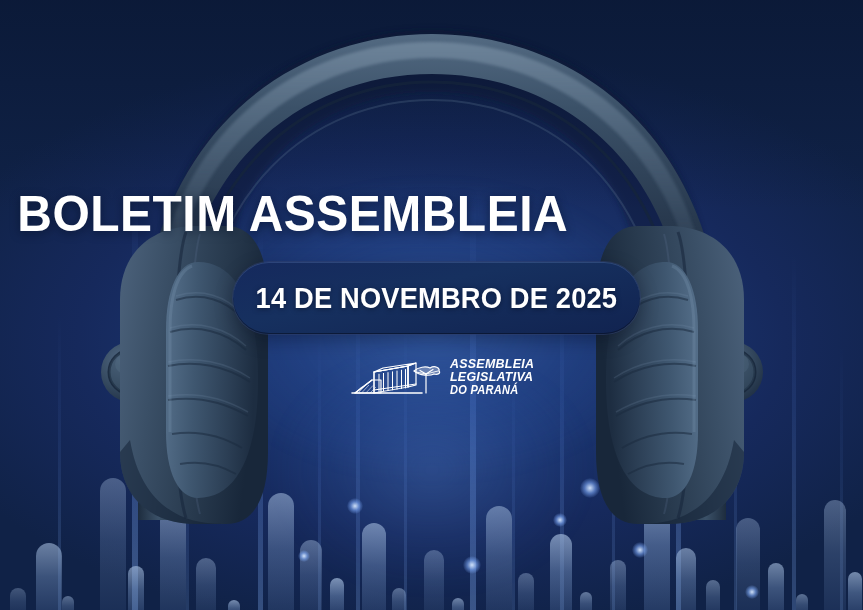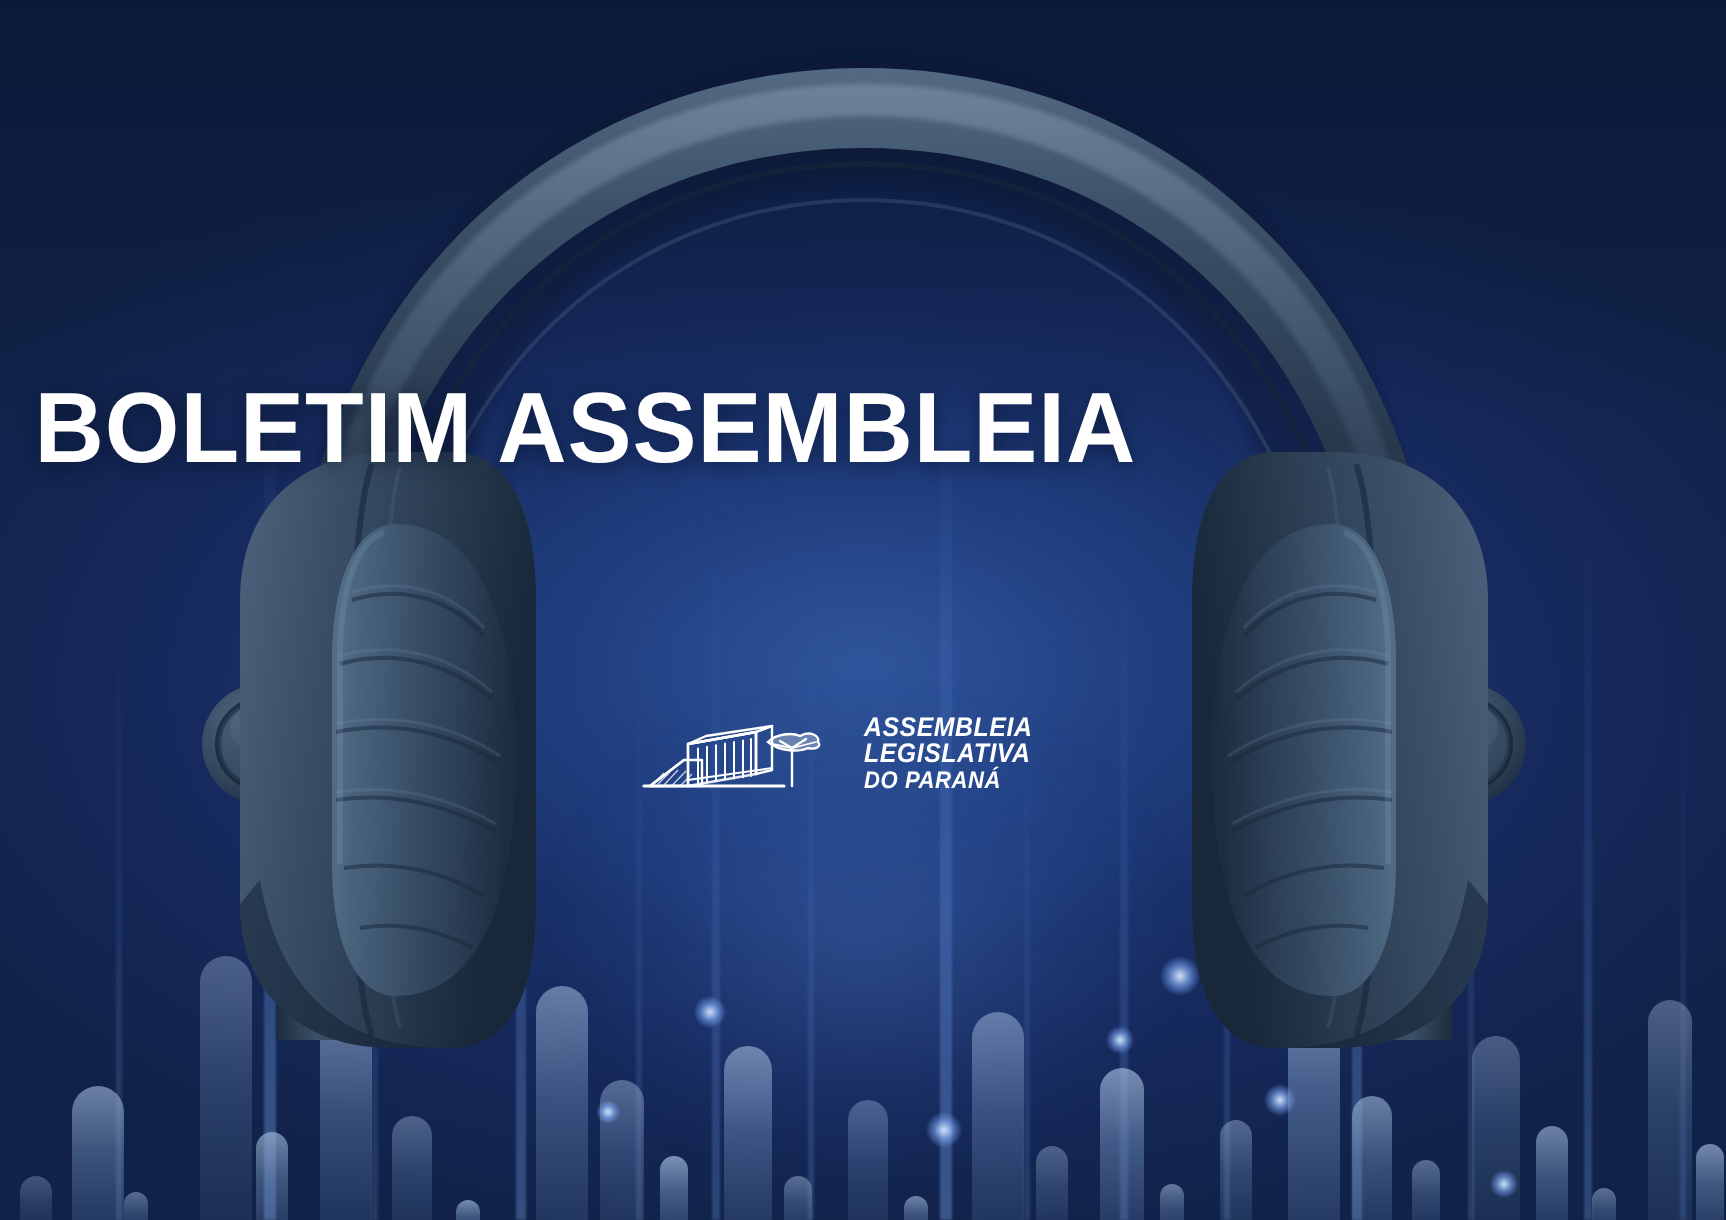--- a/index.html
+++ b/index.html
@@ -93,22 +93,22 @@
     font-size:29px;
     letter-spacing:.2px;
     color:#ffffff;
     transform:scaleX(.94);
     white-space:nowrap;
     text-shadow:0 1px 6px rgba(5,12,30,.5);
   }
 
   
   .logo{
-    position:absolute;left:320px;top:352px;width:192px;height:48px;
-    display:flex;align-items:center;gap:20px;
+    position:absolute;left:350px;top:352px;width:192px;height:48px;
+    display:flex;align-items:center;gap:8px;
   }
   .logo-mark{width:92px;height:44px;flex:0 0 auto;}
   .logo-type{
     display:flex;flex-direction:column;justify-content:center;
     font-family:"Liberation Sans",sans-serif;
     font-style:italic;font-weight:bold;
     color:#ffffff;
     line-height:1.0;
     transform:scaleX(.92);
     transform-origin:left center;
@@ -343,20 +343,23 @@
         <path d="M696 362 C668 356, 638 362, 614 378"></path>
         <path d="M696 396 C668 392, 640 398, 616 412"></path>
       </g>
       <path d="M672 266 C688 272, 694 300, 694 330 L694 432" fill="none" stroke="#8aa4bf" stroke-width="3" opacity=".22"></path>
       <path d="M734 440 C724 500, 688 524, 642 524 L668 524 C712 524, 744 498, 744 452 Z" fill="#101e31" opacity=".5"></path>
     </g>
   </svg>
 
   <div class="title">BOLETIM ASSEMBLEIA</div>
 
+  <div class="datepill">
+    <span class="dtxt">14 DE NOVEMBRO DE 2025</span>
+  </div>
 
   <div class="logo">
     <svg class="logo-mark" viewBox="0 0 92 44" aria-hidden="true">
       <g fill="none" stroke="#ffffff" stroke-width="1.2" stroke-linejoin="round" stroke-linecap="round">
 
         <path d="M2 39 H72" stroke-width="1.6"></path>
 
         <path d="M5 39 L22 26 L31 26 L31 39 Z"></path>
         <path d="M5 39 L22 26"></path>
 

